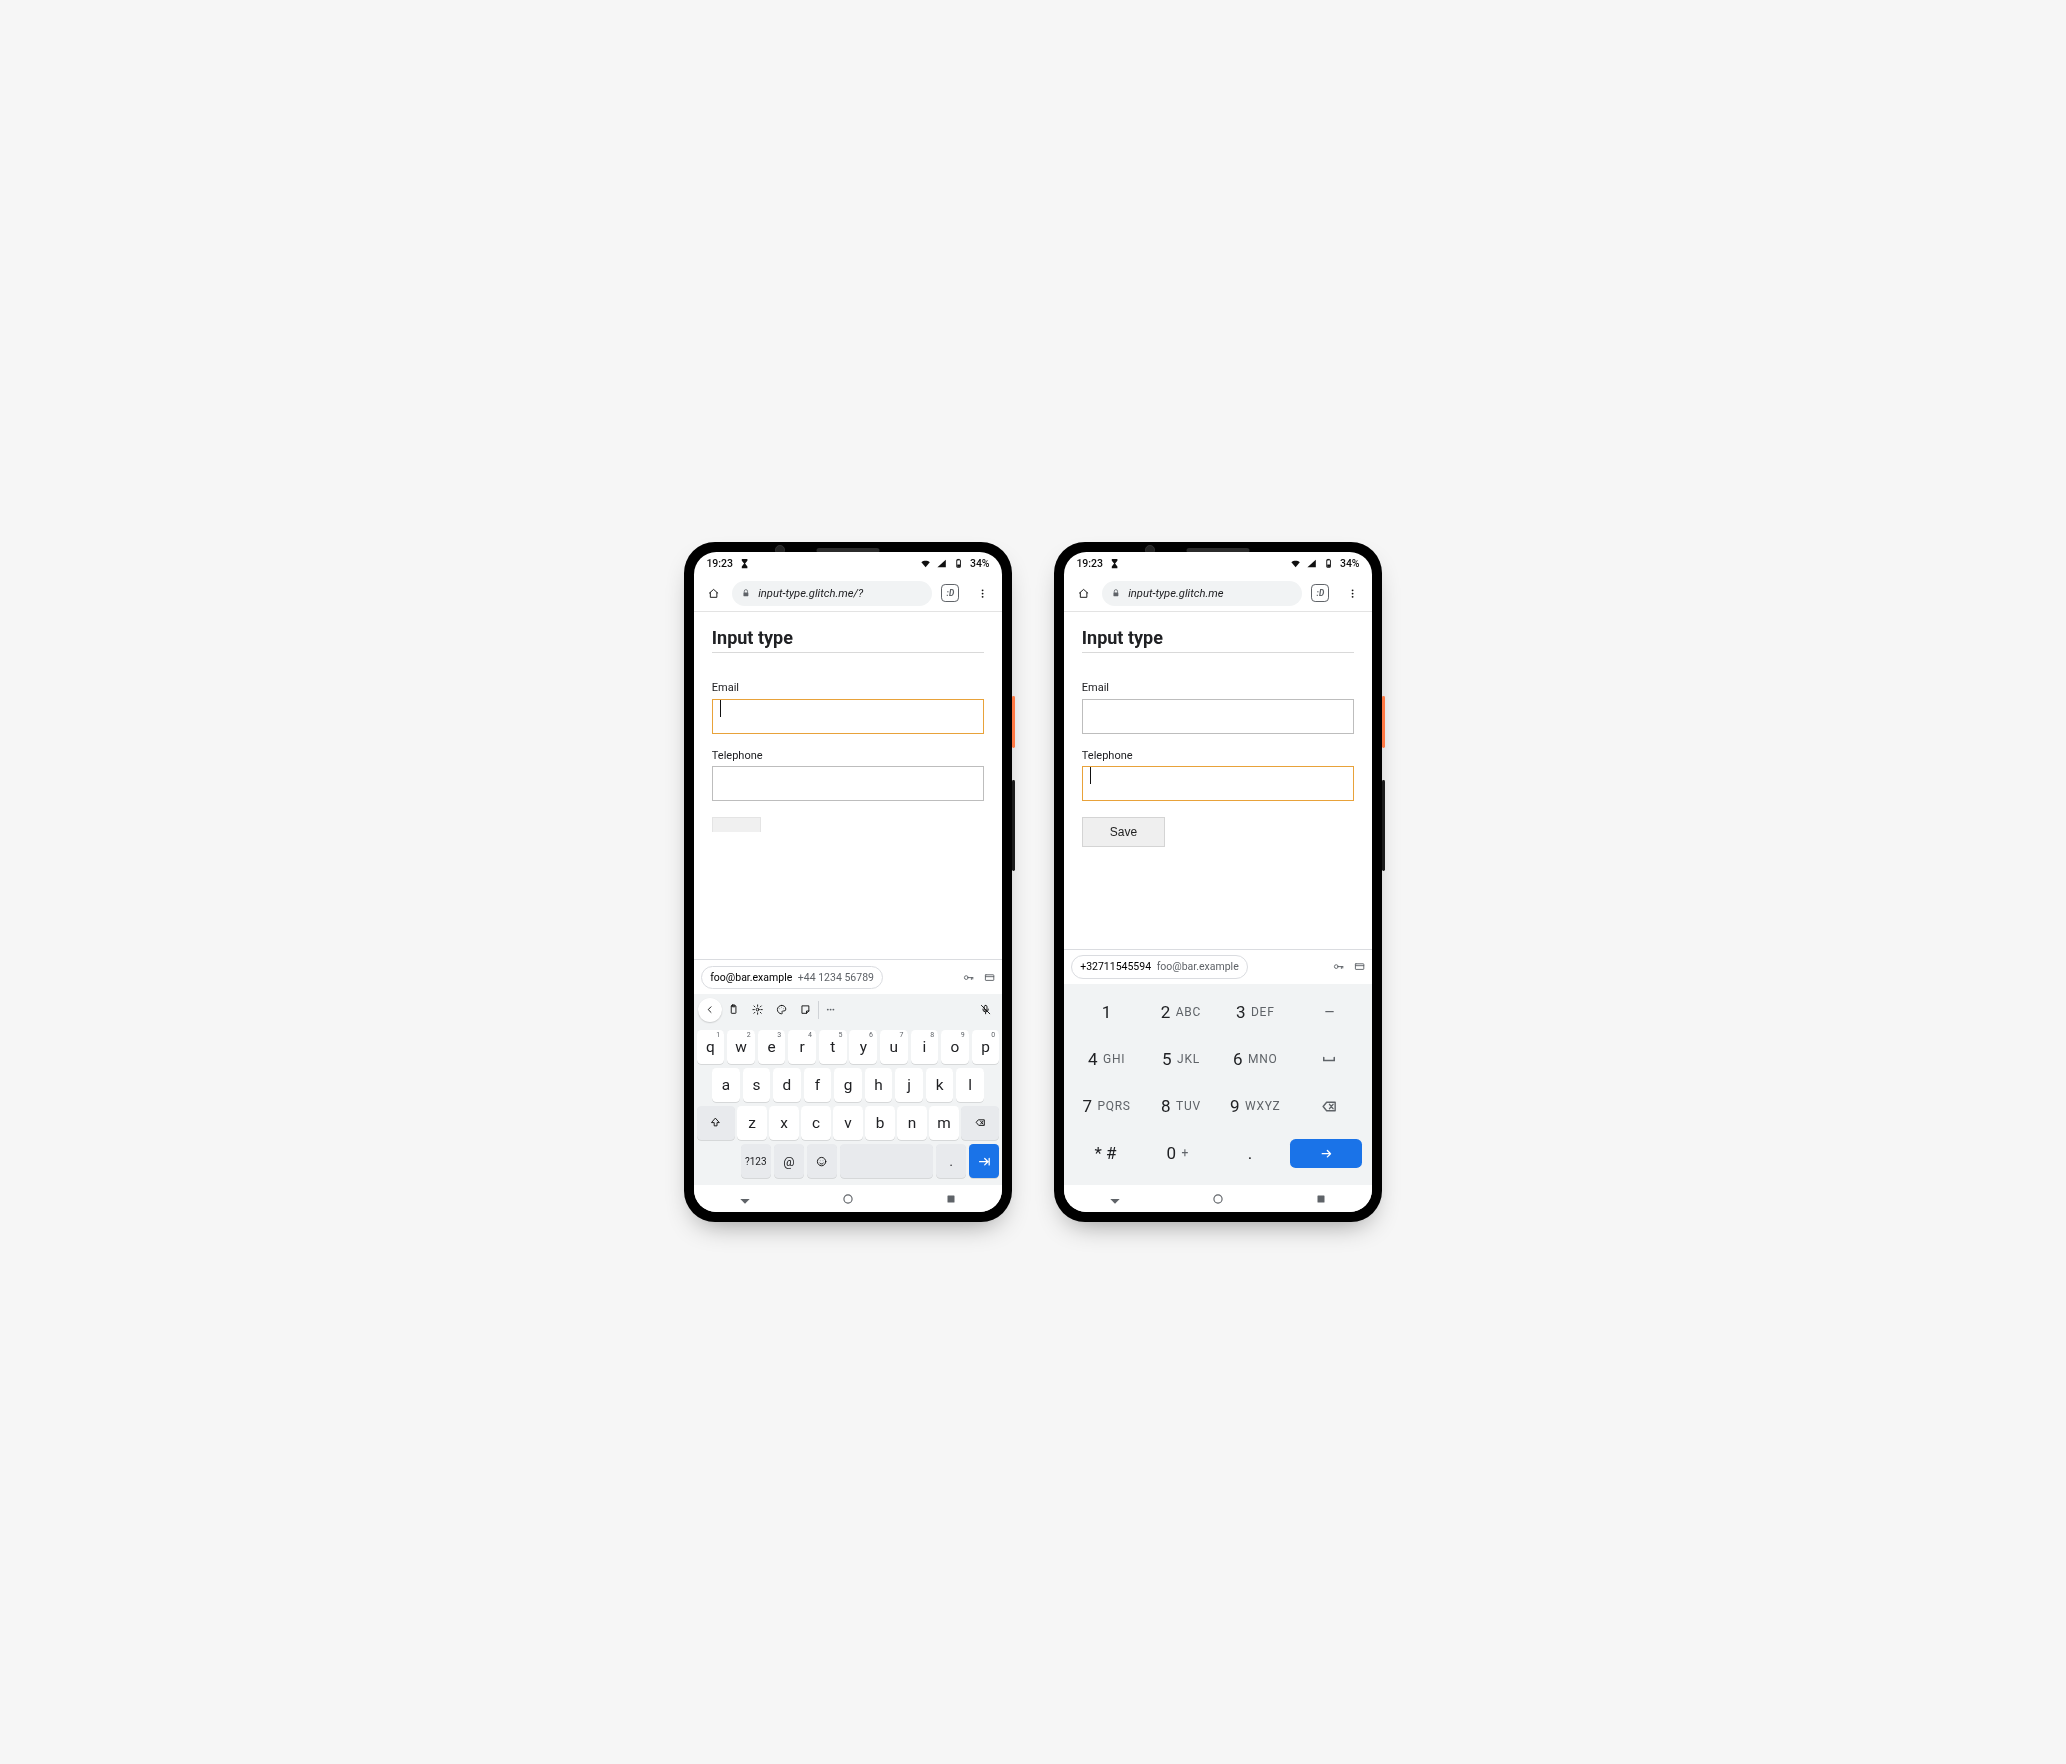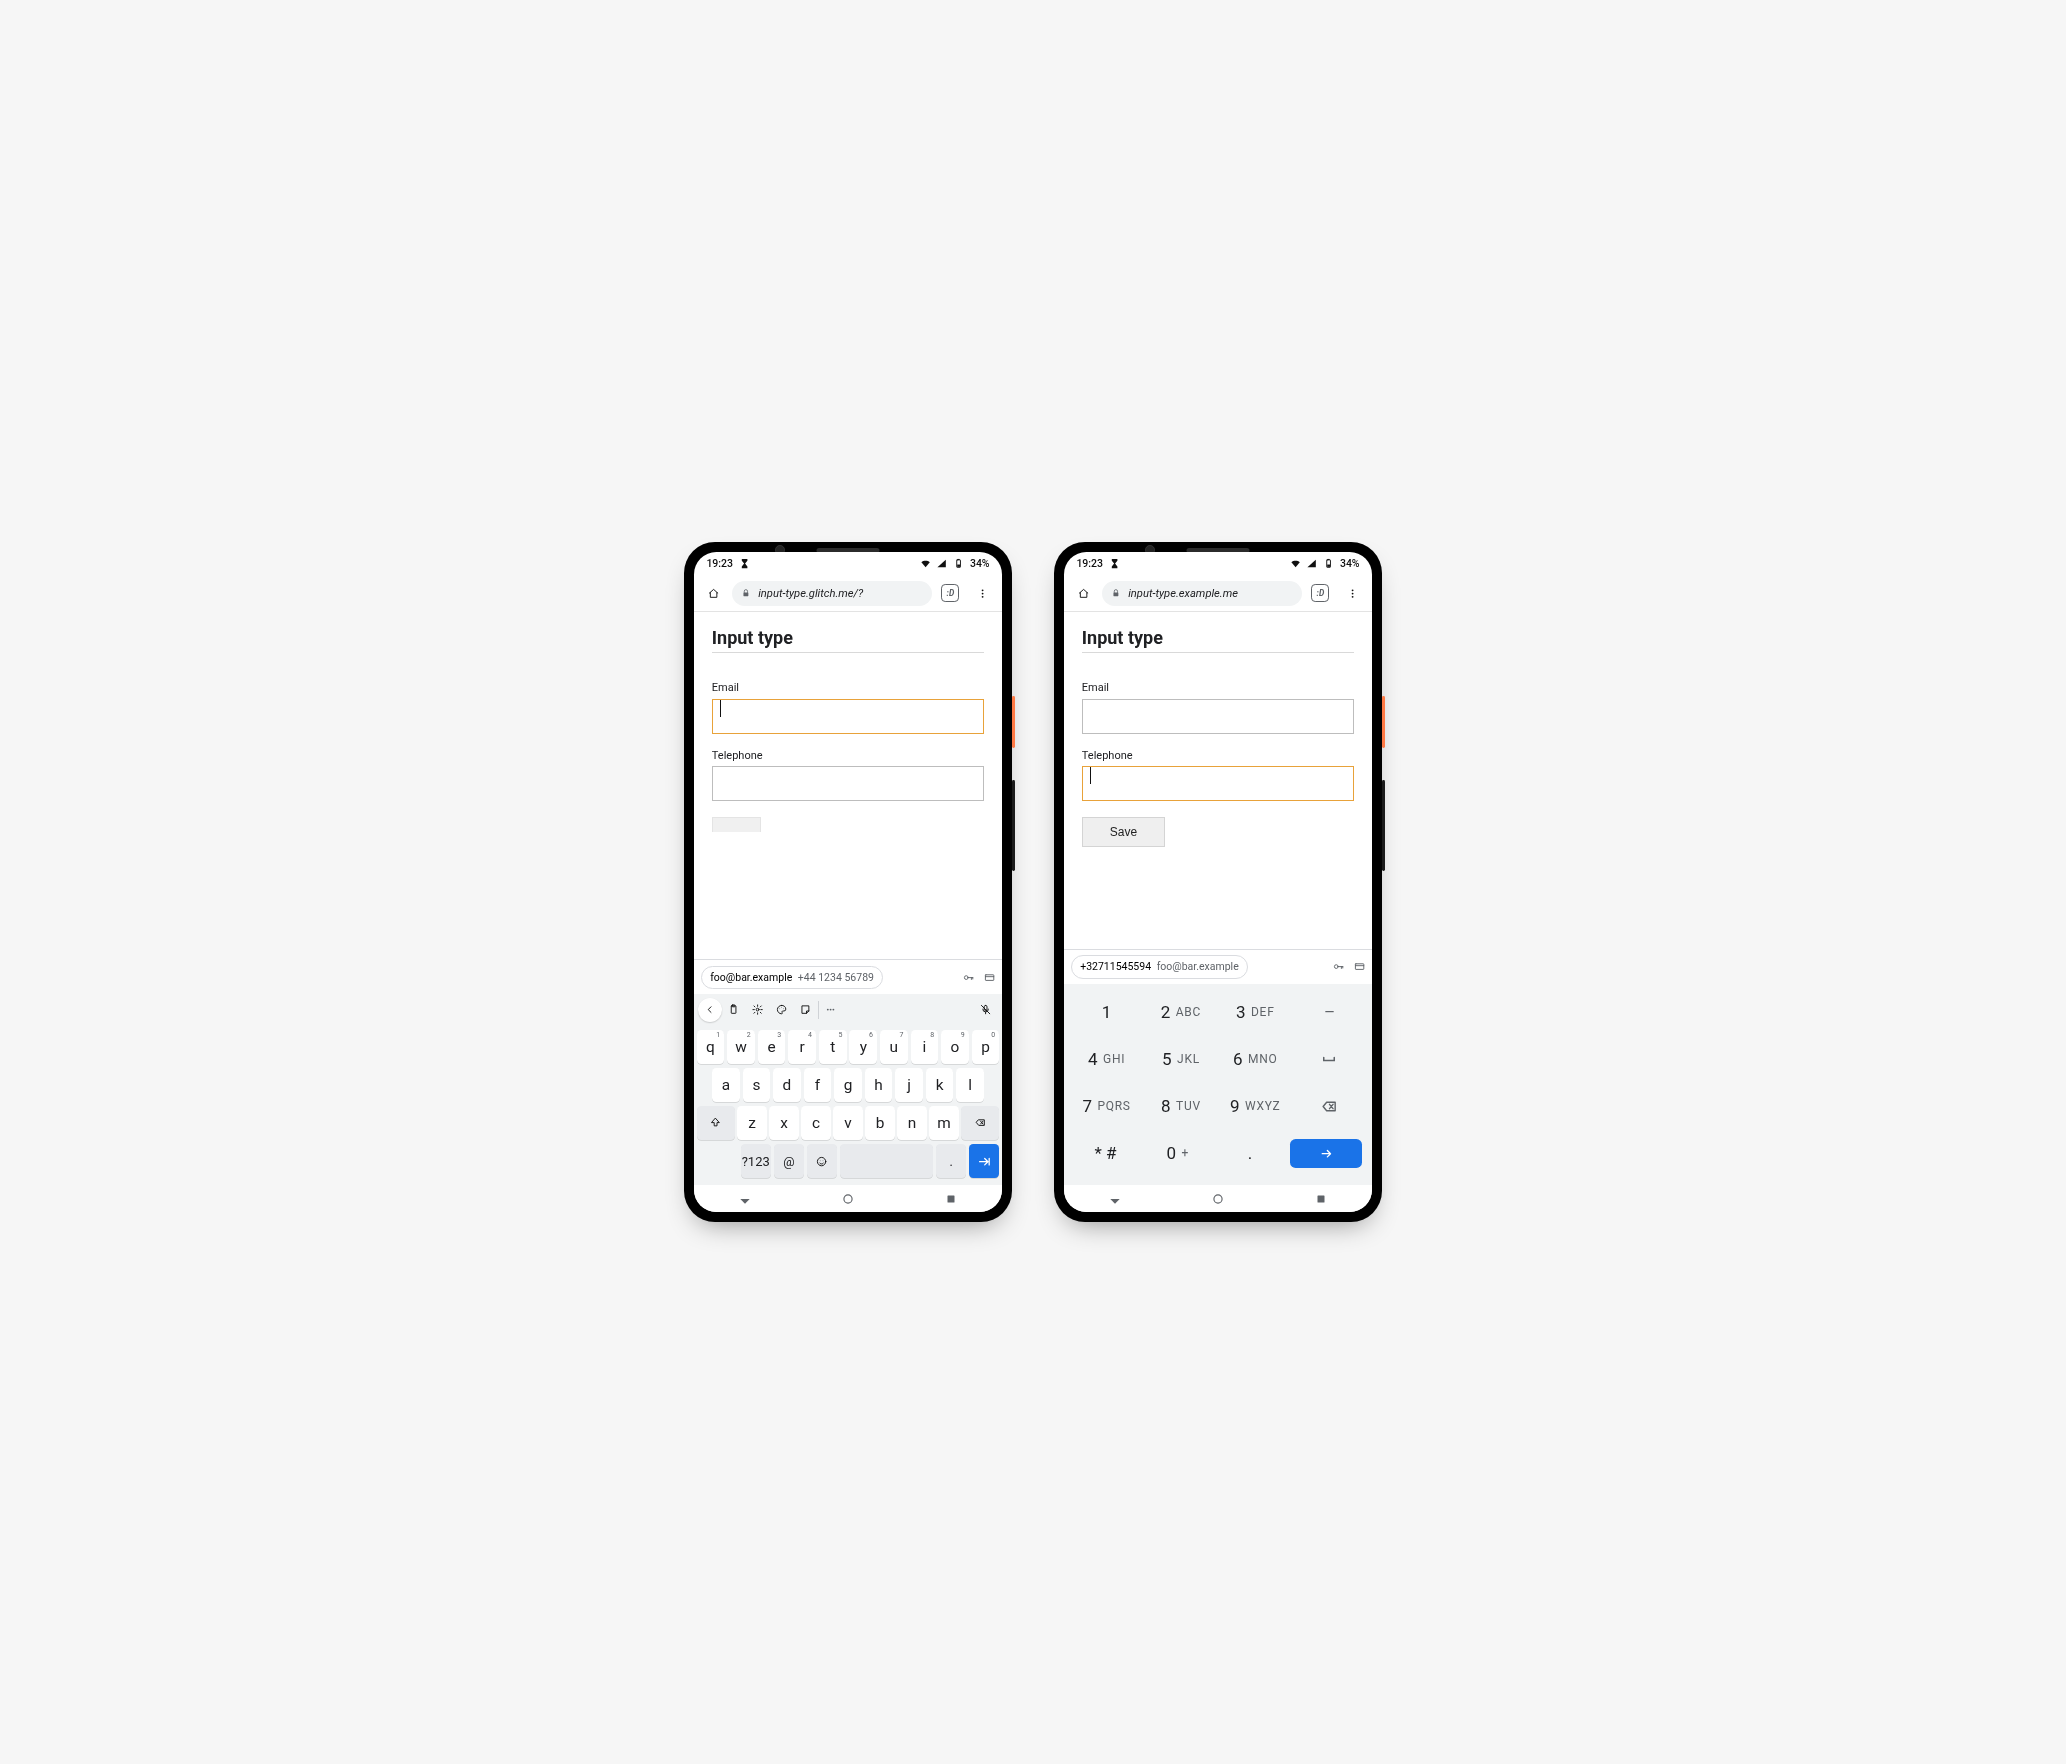--- a/index.html
+++ b/index.html
@@ -431,21 +431,21 @@
           </div>
           <div id="qrow3" style="display:contents;"><div class="key">z</div><div class="key">x</div><div class="key">c</div><div class="key">v</div><div class="key">b</div><div class="key">n</div><div class="key">m</div></div>
           <div class="key util">
             <svg class="ic" viewBox="0 0 24 24">
                 <path d="M8 6h12v12H8l-5-6z"></path>
                 <path d="M12 9l5 6M17 9l-5 6"></path>
               </svg>
           </div>
         </div>
         <div class="krow">
-          <div class="key util" style="font-size:13px;margin-left:44px;">?123</div>
+          <div class="key util" style="font-size:10px;margin-left:44px;">?123</div>
           <div class="key util">@</div>
           <div class="key util">
             <svg class="ic" viewBox="0 0 24 24">
                 <circle cx="12" cy="12" r="9"></circle>
                 <circle cx="9" cy="10" r="1" fill="#5f6368" stroke="none"></circle>
                 <circle cx="15" cy="10" r="1" fill="#5f6368" stroke="none"></circle>
                 <path d="M8 15c1 1.5 2.5 2 4 2s3-.5 4-2"></path>
               </svg>
           </div>
           <div class="key space"></div>
@@ -508,21 +508,21 @@
         <svg class="ic" viewBox="0 0 24 24">
             <path d="M3 11l9-8 9 8"></path>
             <path d="M5 10v10h14V10"></path>
           </svg>
       </div>
       <div class="omnibox">
         <svg class="ic" viewBox="0 0 24 24" style="width:9.8px;height:9.8px;">
             <rect x="6" y="11" width="12" height="9" rx="1" fill="#5f6368" stroke="none"></rect>
             <path d="M8 11V8a4 4 0 018 0v3" stroke="#5f6368"></path>
           </svg>
-        <span>input-type.example.me</span>
+        <span>input-type.glitch.me</span>
       </div>
       <div class="iconbtn">
         <div class="dino">:D</div>
       </div>
       <div class="iconbtn">
         <svg class="ic fill" viewBox="0 0 24 24">
             <circle cx="12" cy="5" r="2"></circle>
             <circle cx="12" cy="12" r="2"></circle>
             <circle cx="12" cy="19" r="2"></circle>
           </svg>

